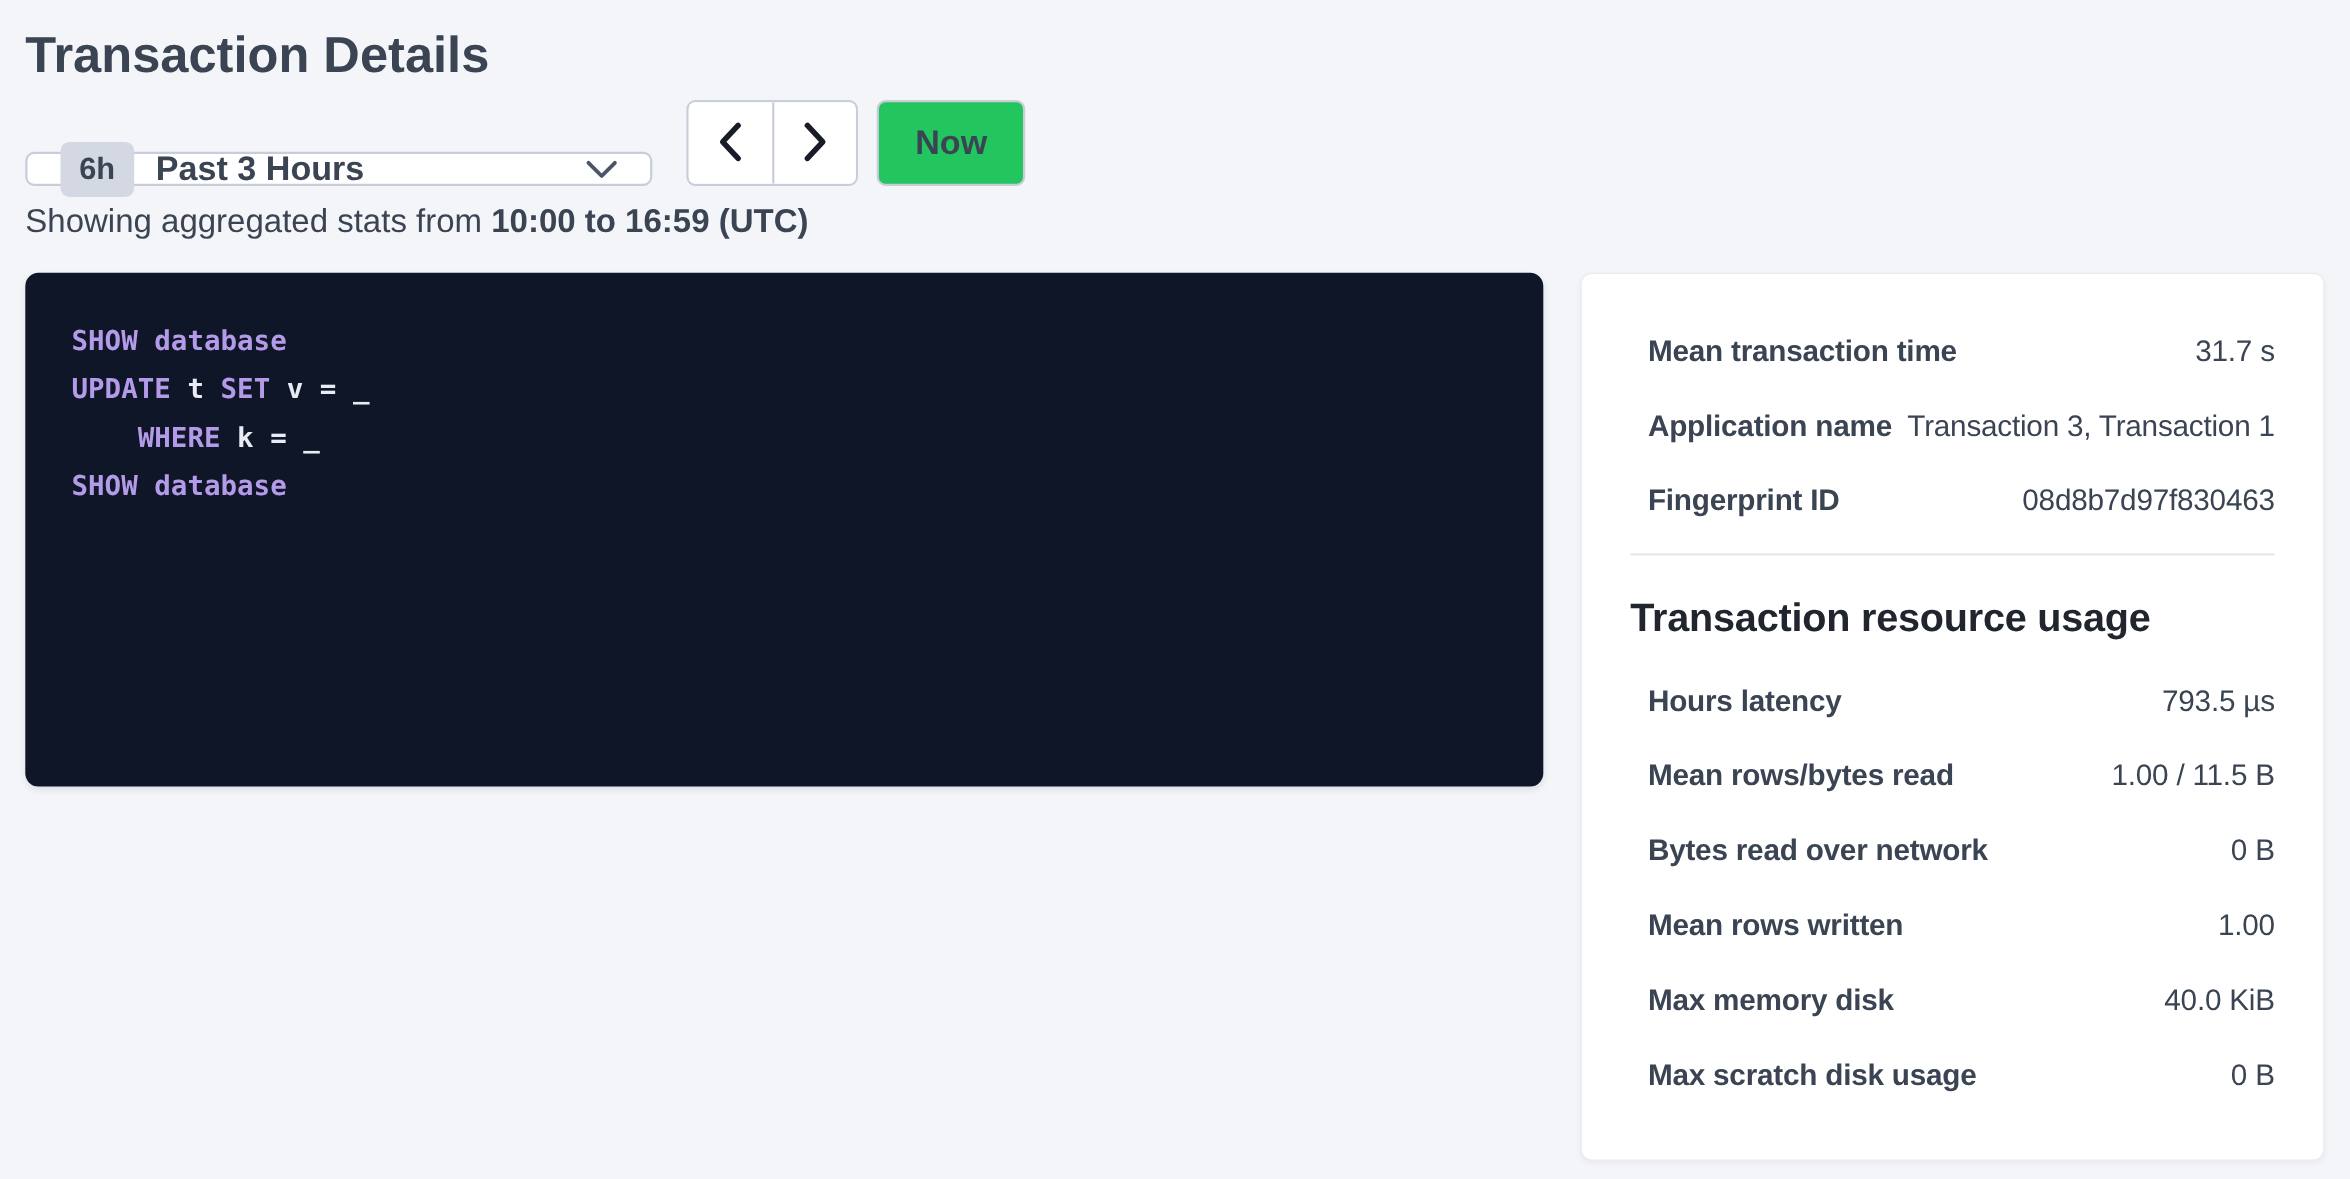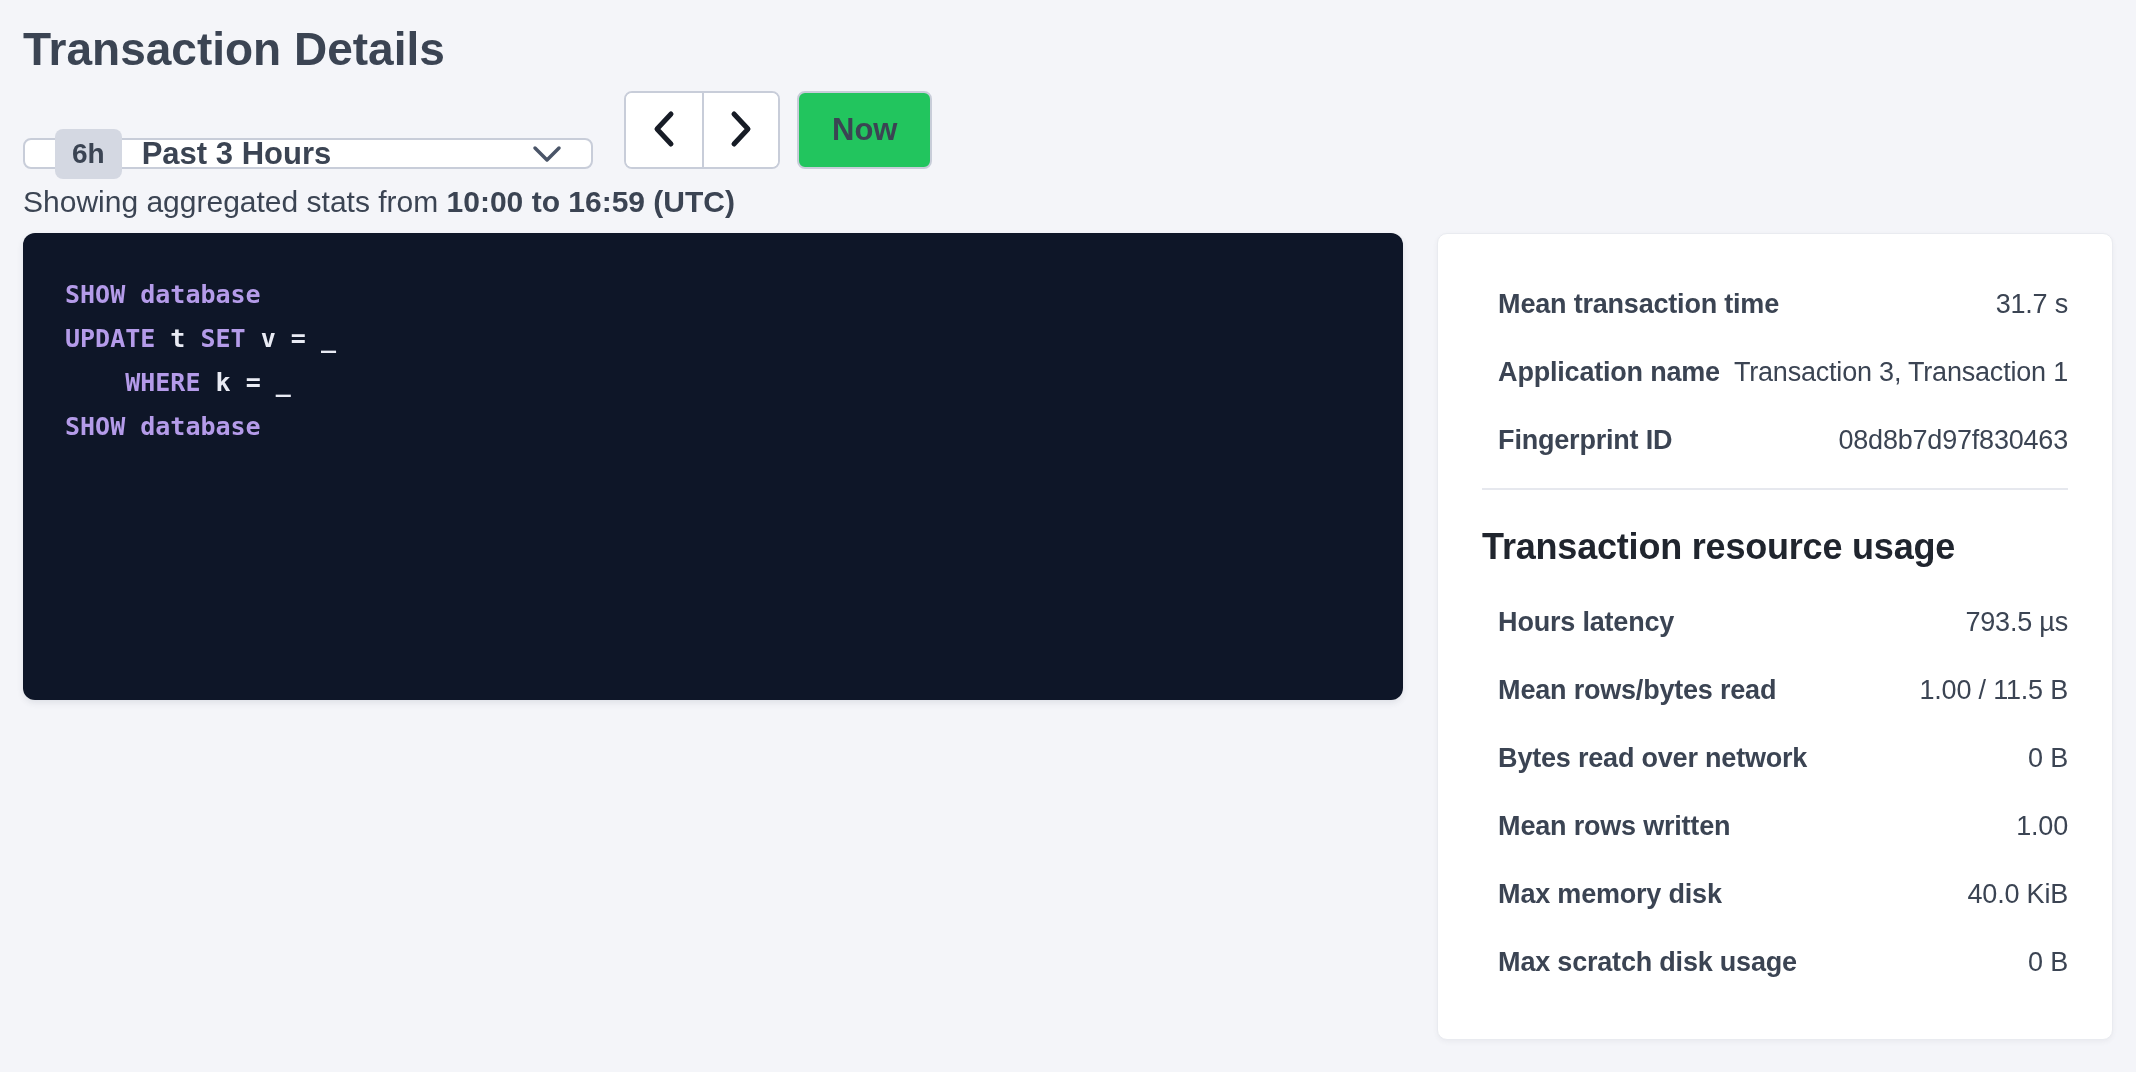--- a/index.html
+++ b/index.html
@@ -41,21 +41,21 @@
     width:76px;border:none;background:#fff;display:flex;align-items:center;justify-content:center;
     cursor:pointer;padding:0;
   }
   .arrow-btn + .arrow-btn{border-left:2px solid var(--border);}
   .now-btn{
     margin-left:17px;background:#22c55e;border:2px solid var(--border);border-radius:8px;
     font-family:"Liberation Sans",sans-serif;font-size:31px;font-weight:bold;color:var(--text);
     padding:0 33px;cursor:pointer;
   }
 
-  .subtitle{margin:13px 0 11px 0;font-size:30px;line-height:40px;color:var(--text);}
+  .subtitle{margin:13px 0 26px 0;font-size:30px;line-height:40px;color:var(--text);}
   .subtitle b{font-weight:bold;}
 
   .main{display:flex;align-items:flex-start;}
   .code-block{
     width:1387px;height:467px;background:var(--code-bg);border-radius:12px;
     padding:40px 42px;box-shadow:0 3px 6px rgba(50,60,80,.10);
   }
   .code{
     margin:0;font-family:"DejaVu Sans Mono", monospace;font-size:25px;font-weight:bold;
     line-height:44px;white-space:pre;

